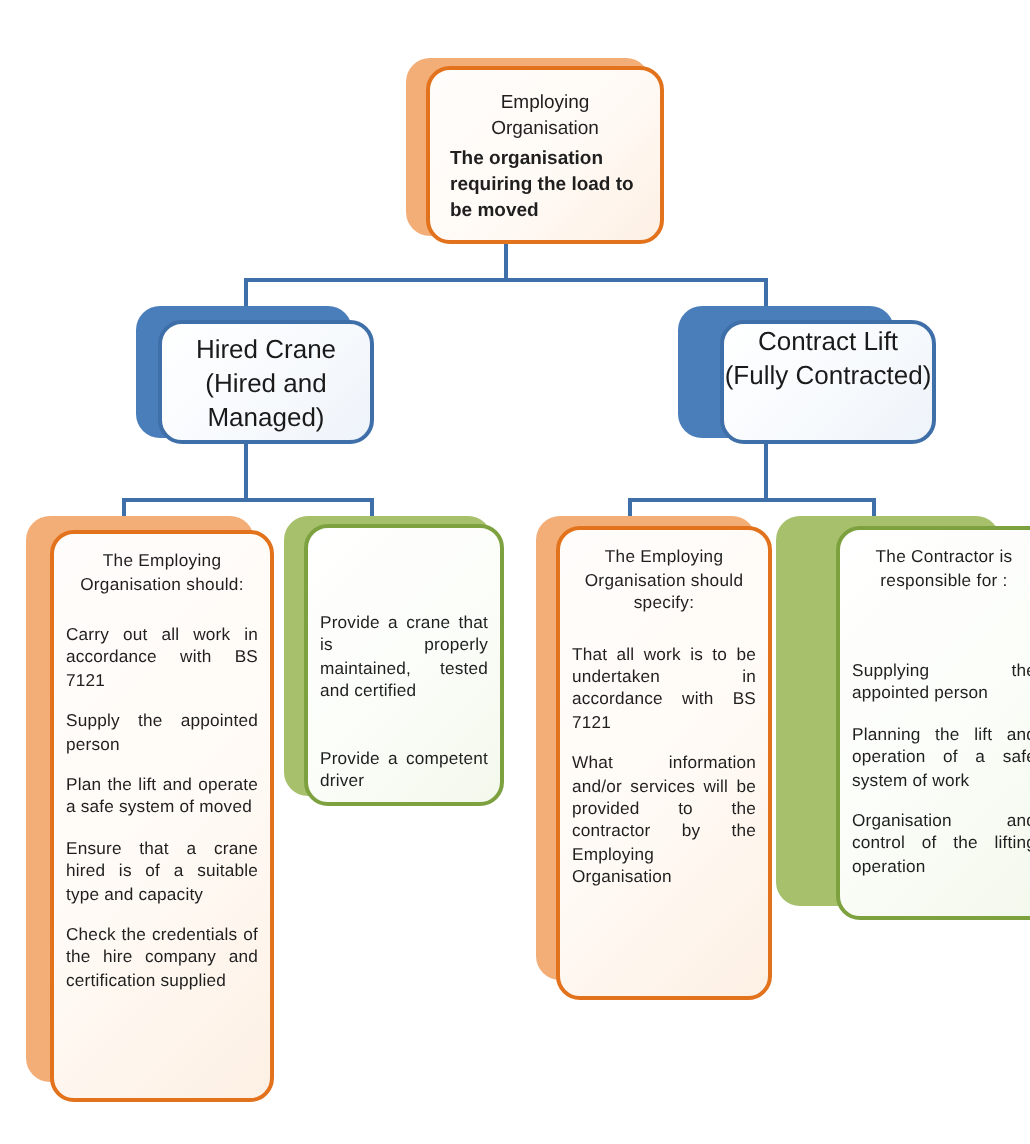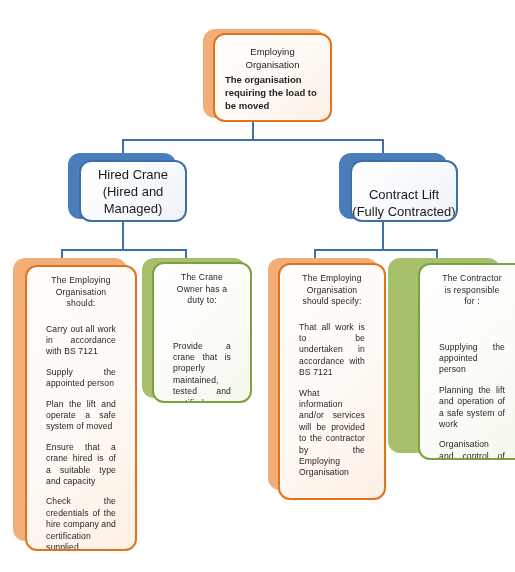--- a/index.html
+++ b/index.html
@@ -47,21 +47,21 @@
     border-color:#3E6FA8;
     background:linear-gradient(135deg,#ffffff 0%,#f7fafd 55%,#eef3fa 100%);
   }
   
   .green .shadow{background:#A6C06B;}
   .green .card{
     border-color:#7DA13F;
     background:linear-gradient(135deg,#ffffff 0%,#fbfdf8 55%,#f3f8ec 100%);
   }
 
-  .card-body{padding:8px 19px;}
+  .card-body{padding:8px 6px;}
 
   .title-center{
     text-align:center;
     font-size:9.5px;
     line-height:13px;
     font-weight:400;
   }
   .title-big{
     text-align:center;
     font-size:13px;
@@ -130,21 +130,21 @@
 
   <div class="node blue">
     <div class="shadow" style="left:68px;top:153px;width:108px;height:66px;"></div>
     <div class="card" style="left:79px;top:160px;width:108px;height:62px;align-items:center;justify-content:center;border-radius:12px;">
       <div class="title-big">Hired Crane (Hired and Managed)</div>
     </div>
   </div>
 
   <div class="node blue">
     <div class="shadow" style="left:339px;top:153px;width:108px;height:66px;"></div>
-    <div class="card" style="left:350px;top:160px;width:108px;height:62px;align-items:center;justify-content:flex-end;">
+    <div class="card" style="left:360px;top:160px;width:108px;height:62px;align-items:center;justify-content:flex-start;">
       <div class="title-big">Contract Lift (Fully Contracted)</div>
     </div>
   </div>
 
   <div class="node orange">
     <div class="shadow" style="left:13px;top:258px;width:114px;height:283px;"></div>
     <div class="card" style="left:25px;top:265px;width:112px;height:286px;">
       <div class="card-body">
         <div class="head-sm">The Employing Organisation should:</div>
         <ul class="bullets pad">
@@ -155,21 +155,20 @@
           <li>Check the credentials of the hire company and certification supplied</li>
         </ul>
       </div>
     </div>
   </div>
 
   <div class="node green">
     <div class="shadow" style="left:142px;top:258px;width:104px;height:140px;"></div>
     <div class="card pad-top-lg" style="left:152px;top:262px;width:100px;height:141px;">
       <div class="card-body">
-        <div class="head-sm">The Crane Owner has a duty to:</div>
         <ul class="bullets">
           <li style="margin-bottom:22px;">Provide a crane that is properly maintained,      tested and certified</li>
           <li>Provide a competent driver</li>
         </ul>
       </div>
     </div>
   </div>
 
   <div class="node orange">
     <div class="shadow" style="left:268px;top:258px;width:110px;height:232px;"></div>

